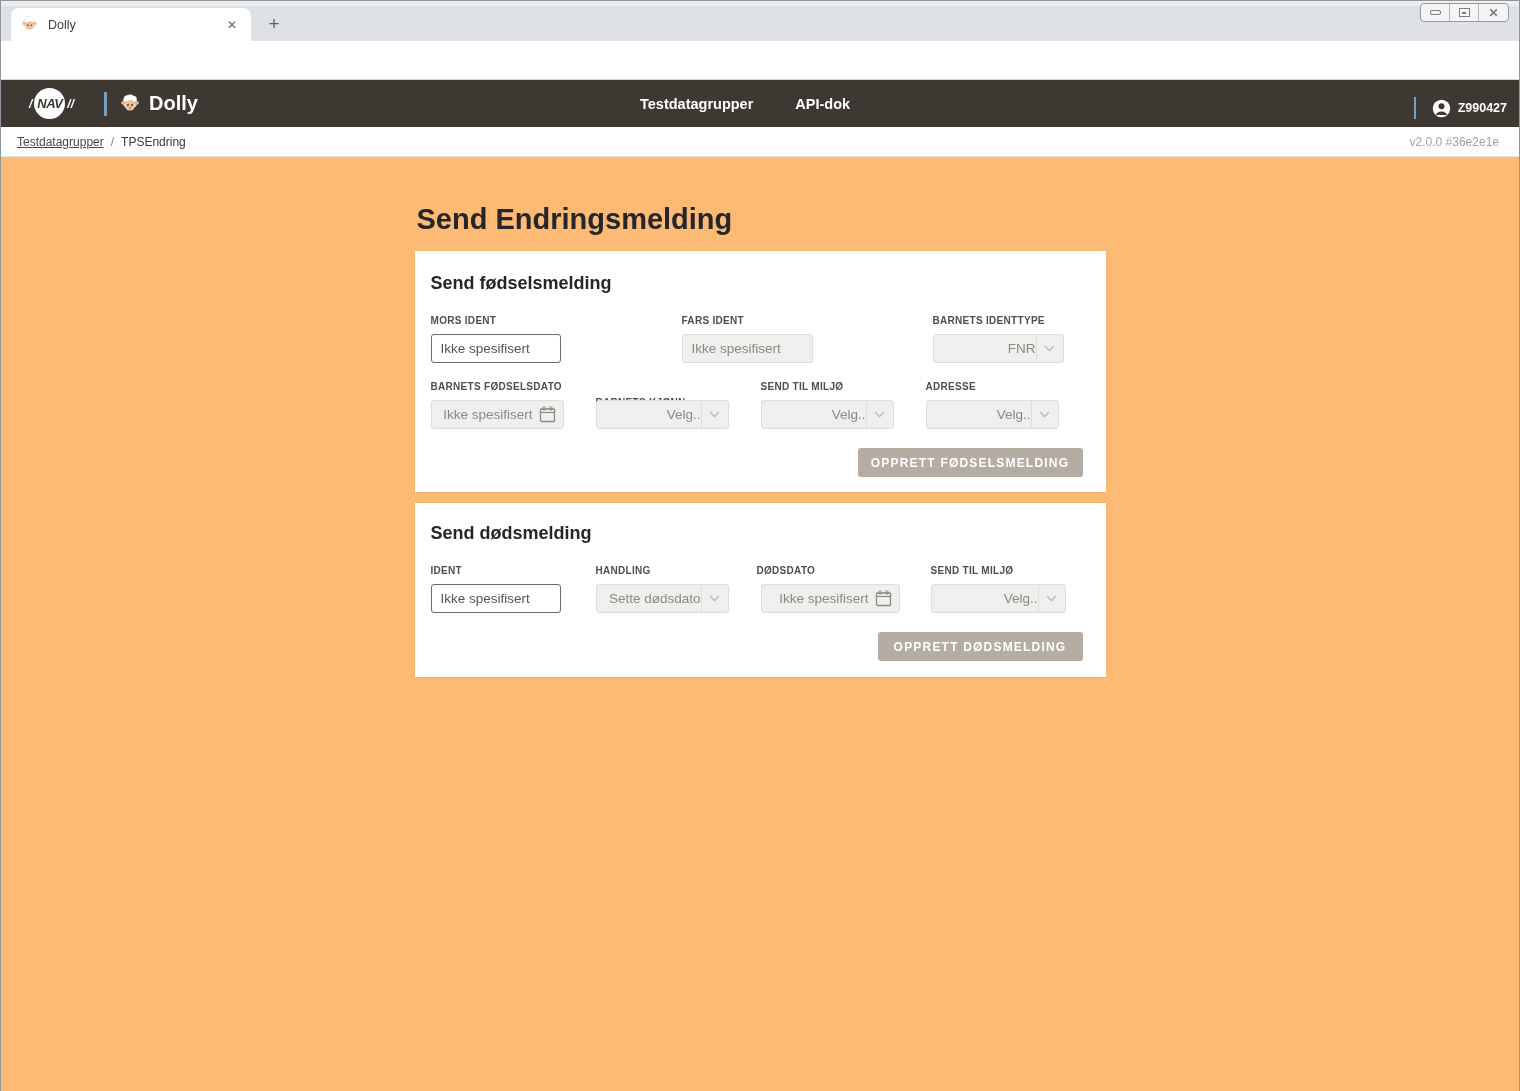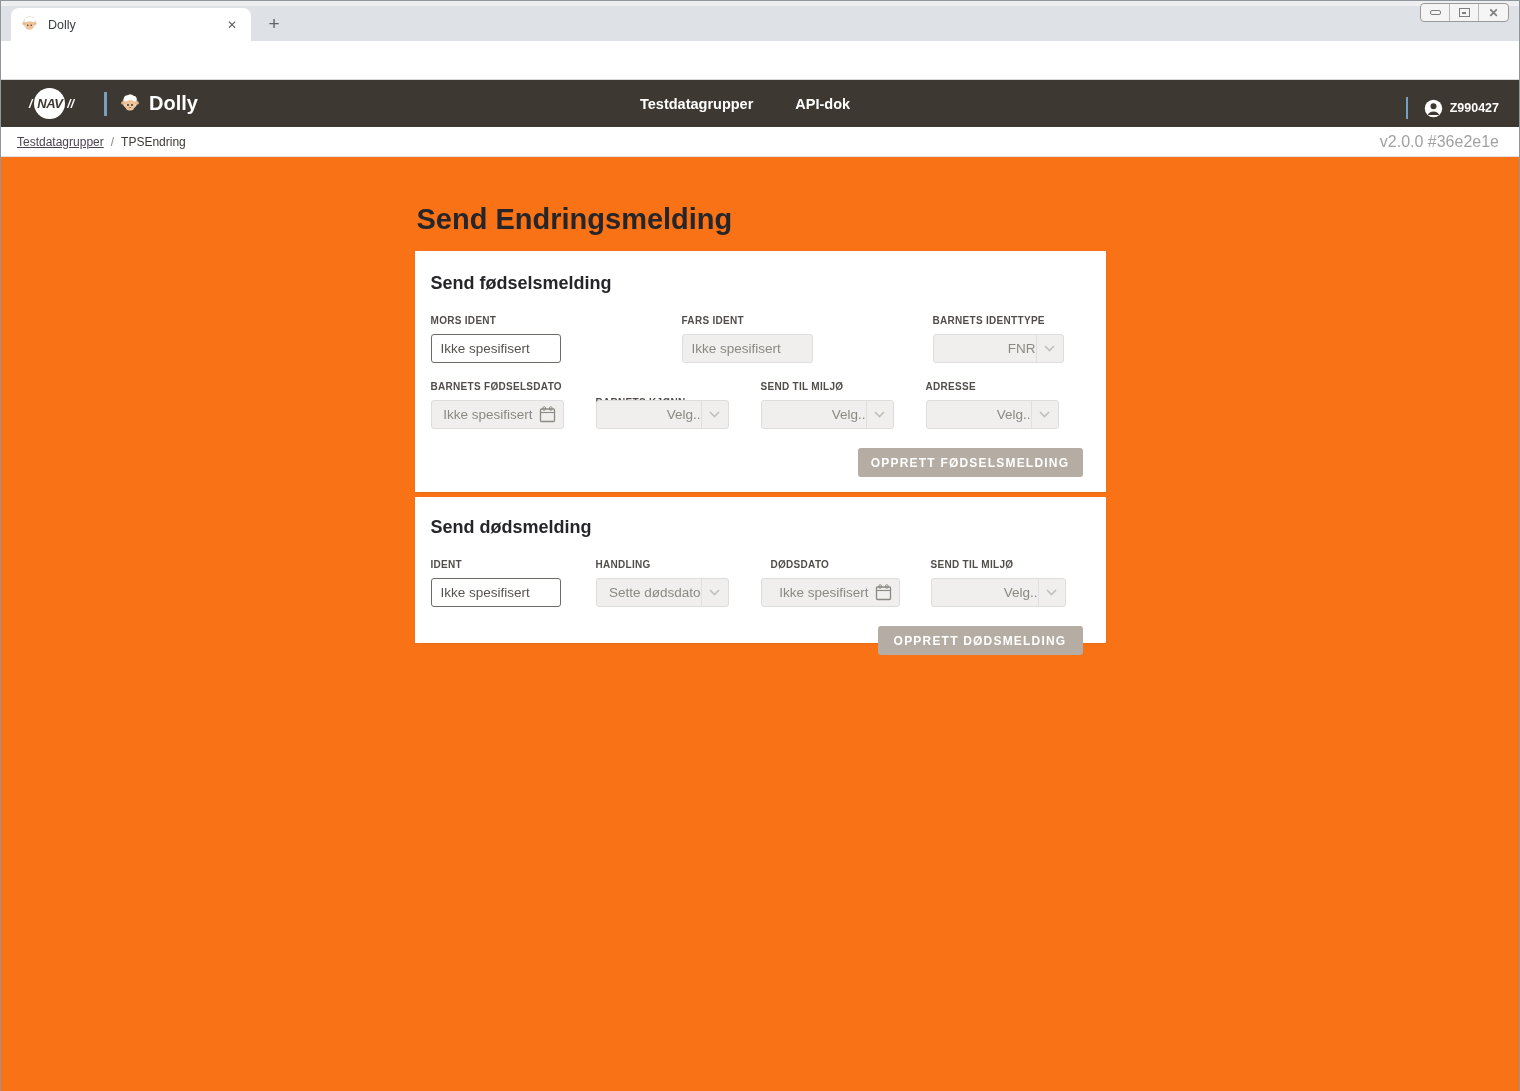--- a/index.html
+++ b/index.html
@@ -44,39 +44,39 @@
   .nav-logo { display:flex; align-items:center; margin-left:28px; }
   .nav-slash { color:#fff; font-size:12px; font-style:italic; font-weight:bold; }
   .nav-circle { width:31px; height:31px; border-radius:50%; background:#fff; display:flex; align-items:center; justify-content:center; margin:0 2px; }
   .nav-circle span { font-size:13px; font-weight:800; font-style:italic; color:#3e3832; letter-spacing:-0.5px; }
   .blue-sep { width:3px; height:24px; background:#76a0c0; margin-left:30px; }
   .brand-wrap { display:flex; align-items:center; margin-left:12px; }
   .brand { color:#fff; font-size:20px; font-weight:bold; margin-left:8px; }
   .nav-items { position:absolute; left:618px; top:0; height:47px; display:flex; }
   .nav-item { height:47px; display:flex; align-items:center; padding:0 21px; color:#fff; font-size:14.5px; font-weight:bold; }
   .nav-item.active { background:#6a6159; }
-  .nav-right { position:absolute; right:20px; top:0; height:56px; display:flex; align-items:center; }
+  .nav-right { position:absolute; right:12px; top:0; height:56px; display:flex; align-items:center; }
   .blue-sep2 { width:2px; height:22px; background:#76a0c0; margin-right:16px; }
   .user-label { color:#fff; font-size:12.5px; font-weight:bold; margin-left:7px; }
 
   
   .crumbbar { position:absolute; left:0; top:126px; width:100%; height:30px; background:#fff; border-bottom:1px solid #e2e2e2;
               display:flex; align-items:center; padding:0 16px; }
   .crumb-link { font-size:12px; color:#4a4450; text-decoration:underline; }
   .crumb-sep { font-size:12px; color:#8a8a8a; margin:0 7px; }
   .crumb-cur { font-size:12px; color:#3e3832; }
-  .version { position:absolute; right:20px; font-size:16px; color:#a2a2a2; }
+  .version { position:absolute; right:20px; font-size:12px; color:#a2a2a2; }
 
   
-  .main { position:absolute; left:0; top:156px; width:100%; height:935px; background:#f97316; }
+  .main { position:absolute; left:0; top:156px; width:100%; height:935px; background:#fdba74; }
   .content { width:691px; margin:0 auto; position:relative; }
   .page-title { font-size:29px; font-weight:bold; color:#26262a; padding-top:46px; padding-left:2px; }
   .card { position:relative; background:#fff; width:691px; box-shadow:0 1px 2px rgba(0,0,0,0.07); }
   .card1 { height:241px; margin-top:15px; }
-  .card2 { height:146px; margin-top:5px; }
+  .card2 { height:174px; margin-top:11px; }
   .card-heading { position:absolute; left:16px; font-size:18px; font-weight:bold; color:#26262a; }
   .flabel { position:absolute; font-size:10px; font-weight:bold; color:#514e4a; letter-spacing:0.3px; }
   .finput { position:absolute; height:29px; font-family:"Liberation Sans",sans-serif; font-size:13.5px; padding:0 9px; border-radius:3px; }
   input.finput { outline:none; }
   input.enabled { background:#fff; border:1px solid #6f6a64; color:#57544f; }
   input.enabled::placeholder { color:#57544f; opacity:1; }
   .disabled-box { background:#f0efed; border:1px solid #ddd; color:#8c8983; }
   input.disabled-box::placeholder { color:#8c8983; opacity:1; }
   .fakefield { position:absolute; height:29px; background:#f0efed; border:1px solid #ddd; border-radius:3px;
                display:flex; align-items:center; color:#8c8983; font-size:13.5px;text-align:right; }
@@ -308,21 +308,21 @@
         <div class="fakefield" style="left:181px; top:81px; width:133px;">
           <span class="val">Sette dødsdato</span>
           <span class="sel-sep"></span>
           <span class="sel-chev">
             <svg width="11" height="7" viewBox="0 0 11 7">
                 <path d="M1 1 L5.5 5.5 L10 1" stroke="#c2bfba" stroke-width="1.6" fill="none"></path>
               </svg>
           </span>
         </div>
 
-        <div class="flabel" style="left:356px; top:62px;">DØDSDATO</div>
+        <div class="flabel" style="left:342px; top:62px;">DØDSDATO</div>
         <div class="fakefield" style="left:346px; top:81px; width:139px;">
           <span class="val">Ikke spesifisert</span>
           <span class="cal-slot">
             <svg width="17" height="17" viewBox="0 0 17 17">
               <rect x="1.5" y="3" width="14" height="12.5" rx="1" stroke="#8c8983" stroke-width="1.3" fill="none"></rect>
               <line x1="1.5" y1="6.5" x2="15.5" y2="6.5" stroke="#8c8983" stroke-width="1.1"></line>
               <rect x="4" y="0.8" width="2.4" height="3.4" rx="0.8" stroke="#8c8983" stroke-width="1" fill="none"></rect>
               <rect x="10.6" y="0.8" width="2.4" height="3.4" rx="0.8" stroke="#8c8983" stroke-width="1" fill="none"></rect>
             </svg>
           </span>

